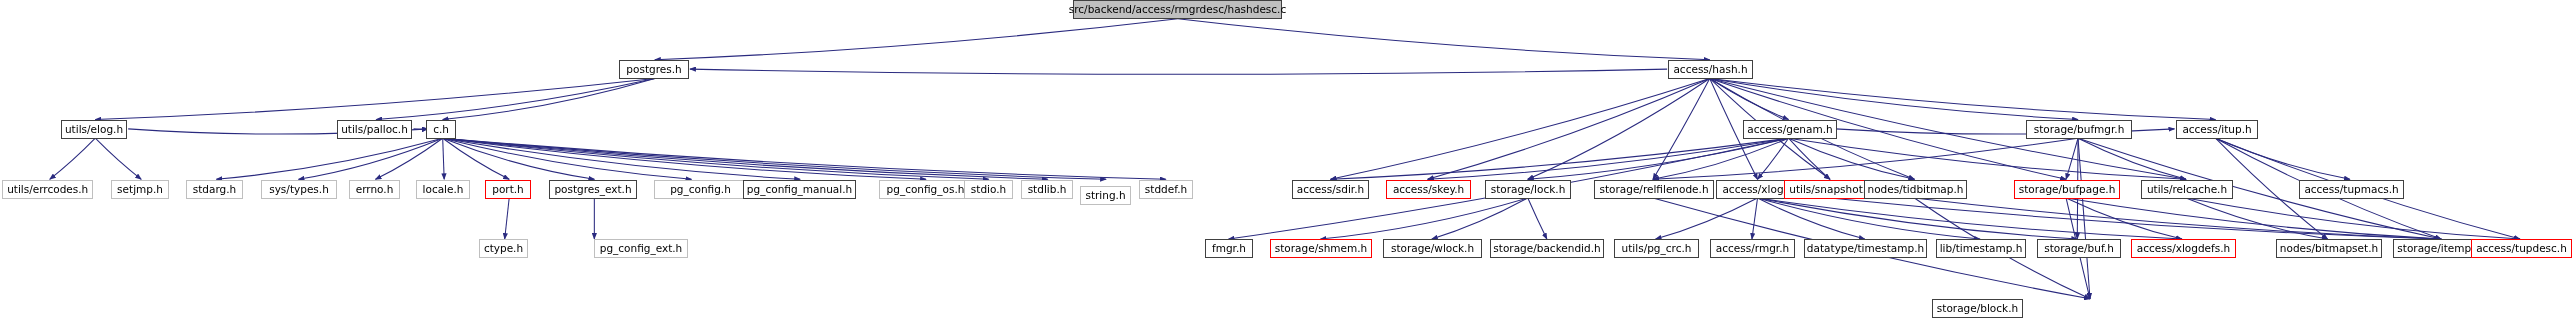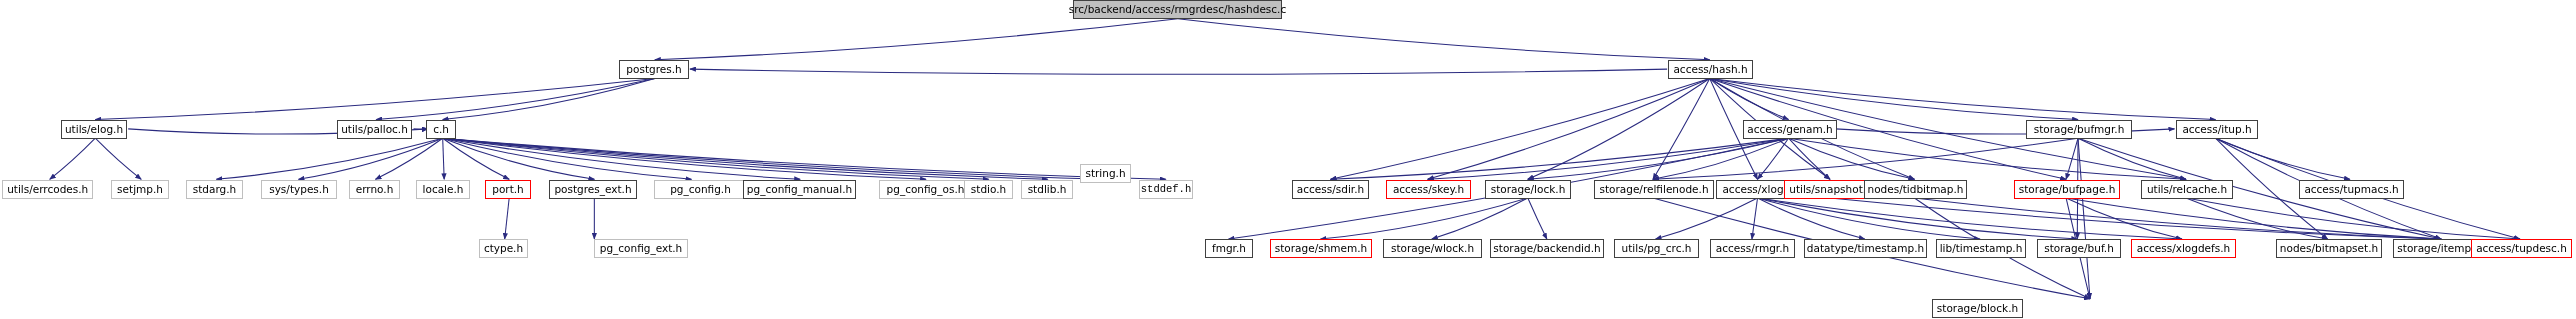--- a/index.html
+++ b/index.html
@@ -162,24 +162,24 @@
       </div>
       <div class="node gray" style="left: 879px; top: 180px; width: 93px;">
         <span>pg_config_os.h</span>
       </div>
       <div class="node gray" style="left: 964px; top: 180px; width: 49px;">
         <span>stdio.h</span>
       </div>
       <div class="node gray" style="left: 1021px; top: 180px; width: 52px;">
         <span>stdlib.h</span>
       </div>
-      <div class="node gray" style="left: 1080px; top: 164px; width: 51px;">
+      <div class="node gray" style="left: 1080px; top: 186px; width: 51px;">
         <span>string.h</span>
       </div>
-      <div class="node gray" style="left: 1139px; top: 180px; width: 54px; font-family: Liberation Mono, monospace;">
+      <div class="node gray" style="left: 1139px; top: 180px; width: 54px;">
         <span>stddef.h</span>
       </div>
       <div class="node dark" style="left: 1292px; top: 180px; width: 77px;">
         <span>access/sdir.h</span>
       </div>
       <div class="node red" style="left: 1386px; top: 180px; width: 85px;">
         <span>access/skey.h</span>
       </div>
       <div class="node dark" style="left: 1485px; top: 180px; width: 86px;">
         <span>storage/lock.h</span>

